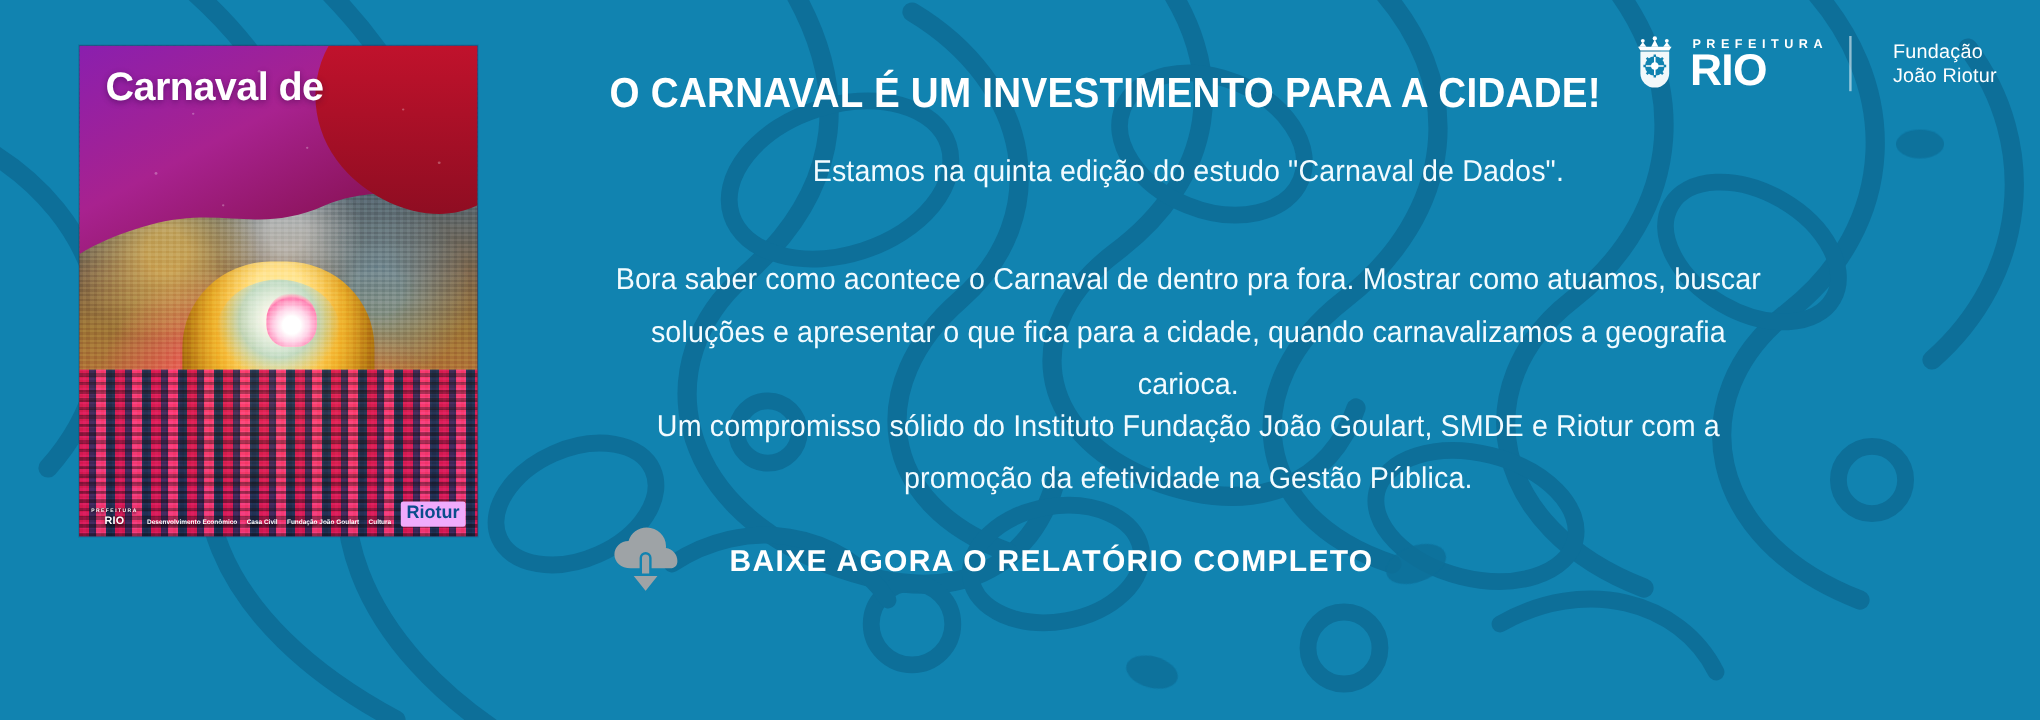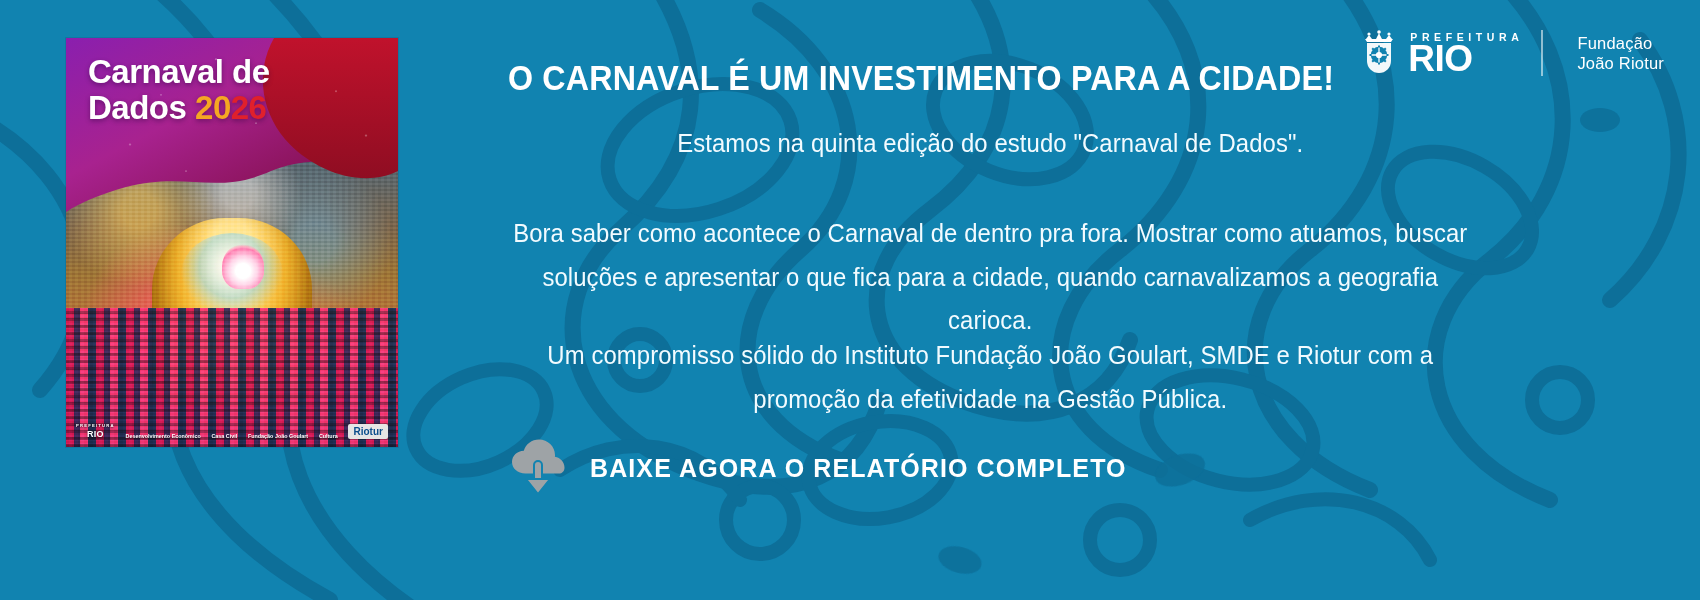--- a/index.html
+++ b/index.html
@@ -157,23 +157,23 @@
     font-size: 5.4px;
     line-height: 1.12;
     font-weight: 700;
     text-align: center;
     text-shadow: 0 1px 2px rgba(0,0,0,.75);
     white-space: nowrap;
   }
   .clogo.rio { font-size: 9px; letter-spacing: .2px; }
   .clogo.rio .pref { display: block; font-size: 4.2px; letter-spacing: 1.2px; }
   .clogo.riotur {
-    background: #e5e5e5;
+    background: #f0abfc;
     color: #0a4d8c;
-    font-size: 10px;
+    font-size: 15px;
     padding: 2px 5px;
     border-radius: 2px;
     text-shadow: none;
   }
 
   
   .content {
     position: absolute;
     left: 508px;
     top: 0;
@@ -216,21 +216,21 @@
   .para-2 { top: 212px; }
   .para-3 { top: 334px; }
 
   
   .cta {
     position: absolute;
     left: 0;
     top: 437px;
     display: flex;
     align-items: center;
-    gap: 22px;
+    gap: 40px;
     text-decoration: none;
     cursor: pointer;
   }
   .cta-icon {
     width: 60px;
     height: 62px;
     flex: 0 0 auto;
     display: block;
   }
   .cta-label {
@@ -363,24 +363,20 @@
             <circle cx="64" cy="120" r="1.2" fill="#fff"></circle>
               <circle cx="270" cy="60" r="1" fill="#fff"></circle>
             <circle cx="300" cy="110" r="1.2" fill="#fff"></circle>
               <circle cx="120" cy="150" r="1" fill="#fff"></circle>
           </g>
         </svg>
       </div>
 
       <div class="cover-title">
         <div>Carnaval de</div>
-        <div>
-          <span>Dados</span>
-          <span class="yr-20">20</span><span class="yr-26">26</span>
-        </div>
       </div>
 
       <div class="cover-logos">
         <div class="clogo rio">
           <span class="pref">PREFEITURA</span><span>RIO</span>
         </div>
         <div class="clogo">Desenvolvimento Econômico</div>
         <div class="clogo">Casa Civil</div>
         <div class="clogo">Fundação João Goulart</div>
         <div class="clogo">Cultura</div>

